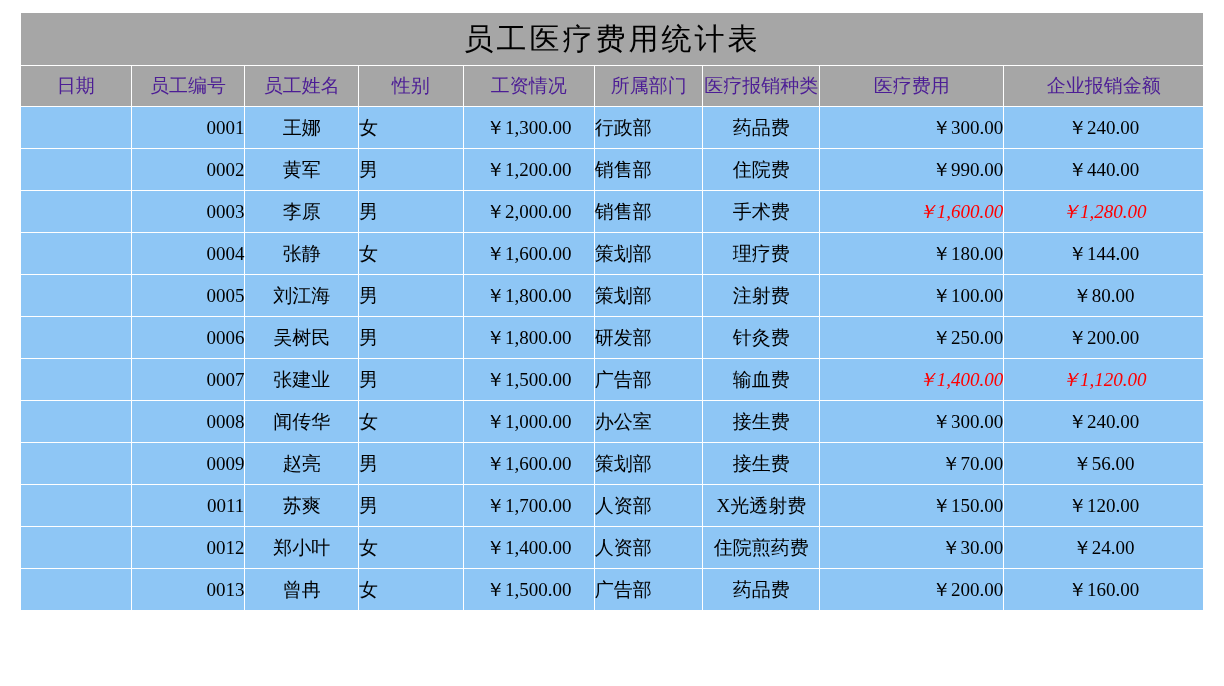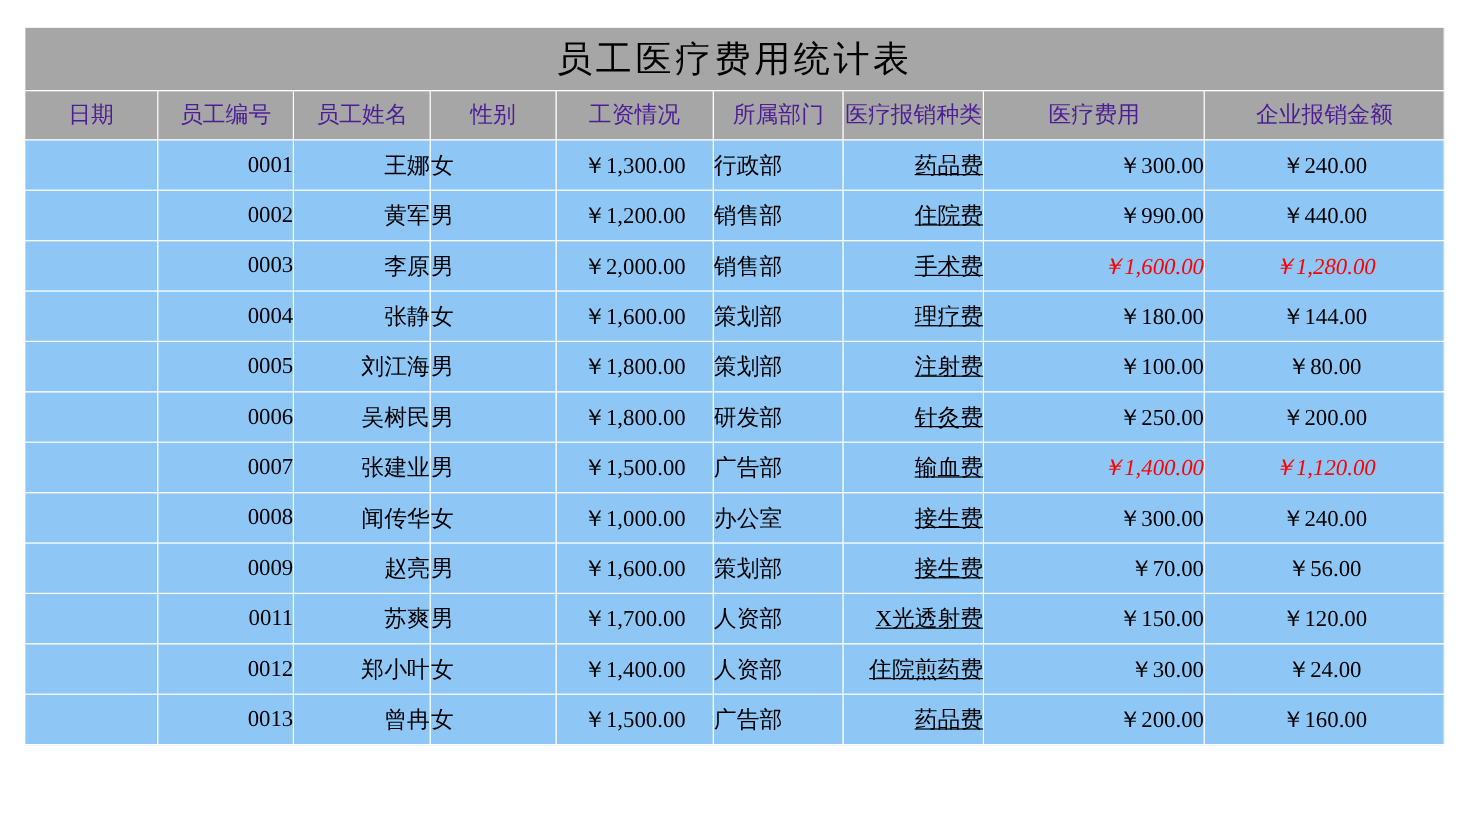--- a/index.html
+++ b/index.html
@@ -11,21 +11,21 @@
     width: 1224px;
     height: 686px;
     font-family: "Liberation Serif", "DejaVu Serif", serif;
     overflow: hidden;
   }
   .sheet {
     position: relative;
     width: 1224px;
     height: 686px;
     box-sizing: border-box;
-    padding: 22px 20px 0 20px;
+    padding: 12px 20px 0 20px;
   }
   table.grid {
     border-collapse: collapse;
     table-layout: fixed;
     width: 1184px;
     margin: 0 auto;
   }
   table.grid td, table.grid th {
     border: 1px solid #ffffff;
     padding: 0;
@@ -54,25 +54,25 @@
   
   .cell {
     background: #8ec6f5;
     height: 41px;
     font-size: 19px;
     color: #000000;
     padding: 0 6px;
   }
   .c-date     { text-align: left; }
   .c-num      { text-align: right; margin-top: 45px; }
-  .c-name     { text-align: right; padding-left: 8px; }
+  .c-name     { text-align: center; padding-left: 8px; }
   .c-sex      { text-align: left; padding-left: 14px; }
   .c-salary   { text-align: center; }
   .c-dept     { text-align: left; padding-left: 6px; }
-  .c-type     { text-align: right; padding-left: 8px; text-decoration: underline; }
+  .c-type     { text-align: center; padding-left: 8px; }
   .c-money    { text-align: right; padding-right: 14px; }
   .c-reimb    { text-align: center; padding-right: 12px; }
 
   .hl {
     color: #ff0000;
     font-style: italic;
     font-weight: bold;
   }
   
   col.w-date   { width: 107px; }

